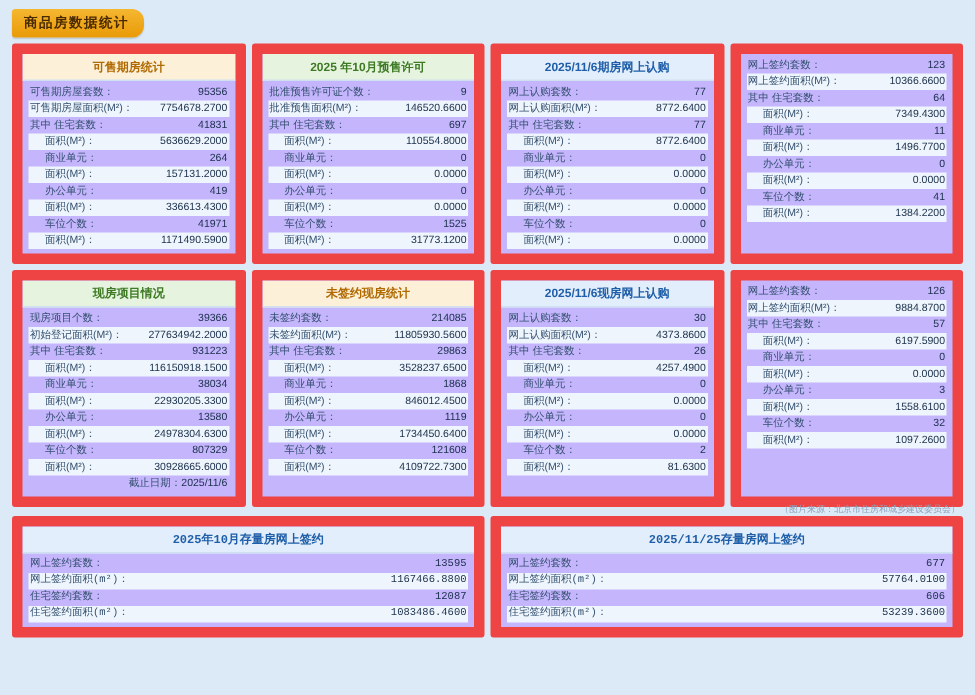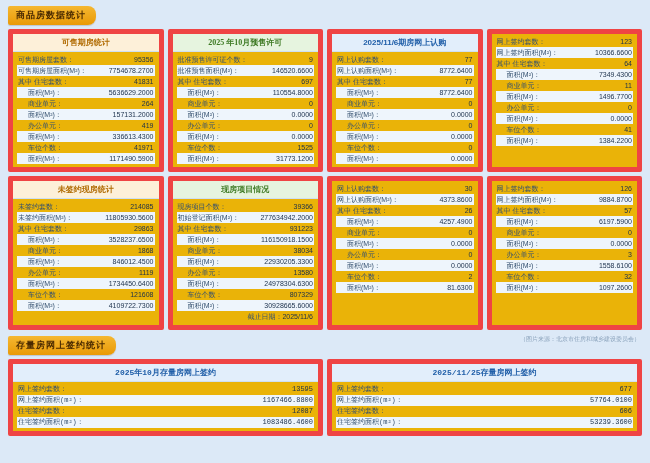--- a/index.html
+++ b/index.html
@@ -24,34 +24,34 @@
     letter-spacing:1px;
     margin-bottom:4px;
     box-shadow:0 1px 1px rgba(0,0,0,.15);
   }
   .grid{
     display:grid;
     grid-template-columns:1fr 1fr 1fr 1fr;
     gap:4px;
   }
   .card{
-    background:#eab308;
-    border:5px solid #ef4444;
+    background:#c4b5fd;
+    border:7px solid #ef4444;
     border-radius:2px;
     overflow:hidden;
   }
   .card-head{
     text-align:center;
     font-weight:bold;
     font-size:8px;
     padding:3px 2px;
     border-bottom:1px solid #cfe0f1;
   }
   .h-orange{background:#fdf0d9;color:#b06a00;}
-  .h-green{background:#e6f4df;color:#3e7a24;font-family:Liberation Serif, serif;}
+  .h-green{background:#e6f4df;color:#3e7a24;}
   .h-blue{background:#e2eefb;color:#1f5ea8;}
   .h-teal{background:#def0f3;color:#17707f;}
   .rows{padding:2px 4px 3px 4px;}
   .row{
     display:flex;
     justify-content:space-between;
     align-items:baseline;
     line-height:11px;
     padding:0 1px;
   }
@@ -268,66 +268,20 @@
       </div>
     </div>
 
   </div>
 
   <div class="mid-gap"></div>
 
   <div class="grid">
 
     <div class="card">
-      <div class="card-head h-orange">未签约现房统计</div>
-      <div class="rows">
-        <div class="row">
-            <span class="lbl">未签约套数：</span>
-            <span class="val">214085</span>
-          </div>
-        <div class="row alt">
-            <span class="lbl">未签约面积(M²)：</span>
-            <span class="val">11805930.5600</span>
-          </div>
-        <div class="row">
-            <span class="lbl">其中  住宅套数：</span>
-            <span class="val">29863</span>
-          </div>
-        <div class="row alt sub">
-            <span class="lbl">面积(M²)：</span>
-            <span class="val">3528237.6500</span>
-          </div>
-        <div class="row sub">
-            <span class="lbl">商业单元：</span>
-            <span class="val">1868</span>
-          </div>
-        <div class="row alt sub">
-            <span class="lbl">面积(M²)：</span>
-            <span class="val">846012.4500</span>
-          </div>
-        <div class="row sub">
-            <span class="lbl">办公单元：</span>
-            <span class="val">1119</span>
-          </div>
-        <div class="row alt sub">
-            <span class="lbl">面积(M²)：</span>
-            <span class="val">1734450.6400</span>
-          </div>
-        <div class="row sub">
-            <span class="lbl">车位个数：</span>
-            <span class="val">121608</span>
-          </div>
-        <div class="row alt sub">
-            <span class="lbl">面积(M²)：</span>
-            <span class="val">4109722.7300</span>
-          </div>
-      </div>
-    </div>
-
-    <div class="card">
       <div class="card-head h-green">现房项目情况</div>
       <div class="rows">
         <div class="row">
             <span class="lbl">现房项目个数：</span>
             <span class="val">39366</span>
           </div>
         <div class="row alt">
             <span class="lbl">初始登记面积(M²)：</span>
             <span class="val">277634942.2000</span>
           </div>
@@ -364,20 +318,67 @@
             <span class="val">30928665.6000</span>
           </div>
         <div class="row note">
             <span class="lbl">截止日期：</span>
             <span class="val">2025/11/6</span>
           </div>
       </div>
     </div>
 
     <div class="card">
+      <div class="card-head h-orange">未签约现房统计</div>
+      <div class="rows">
+        <div class="row">
+            <span class="lbl">未签约套数：</span>
+            <span class="val">214085</span>
+          </div>
+        <div class="row alt">
+            <span class="lbl">未签约面积(M²)：</span>
+            <span class="val">11805930.5600</span>
+          </div>
+        <div class="row">
+            <span class="lbl">其中  住宅套数：</span>
+            <span class="val">29863</span>
+          </div>
+        <div class="row alt sub">
+            <span class="lbl">面积(M²)：</span>
+            <span class="val">3528237.6500</span>
+          </div>
+        <div class="row sub">
+            <span class="lbl">商业单元：</span>
+            <span class="val">1868</span>
+          </div>
+        <div class="row alt sub">
+            <span class="lbl">面积(M²)：</span>
+            <span class="val">846012.4500</span>
+          </div>
+        <div class="row sub">
+            <span class="lbl">办公单元：</span>
+            <span class="val">1119</span>
+          </div>
+        <div class="row alt sub">
+            <span class="lbl">面积(M²)：</span>
+            <span class="val">1734450.6400</span>
+          </div>
+        <div class="row sub">
+            <span class="lbl">车位个数：</span>
+            <span class="val">121608</span>
+          </div>
+        <div class="row alt sub">
+            <span class="lbl">面积(M²)：</span>
+            <span class="val">4109722.7300</span>
+          </div>
+      </div>
+    </div>
+
+    <div class="card">
+      <div class="card-head h-blue">2025/11/6现房网上认购</div>
       <div class="rows">
         <div class="row">
             <span class="lbl">网上认购套数：</span>
             <span class="val">30</span>
           </div>
         <div class="row alt">
             <span class="lbl">网上认购面积(M²)：</span>
             <span class="val">4373.8600</span>
           </div>
         <div class="row">
@@ -457,21 +458,20 @@
             <span class="lbl">面积(M²)：</span>
             <span class="val">1097.2600</span>
           </div>
       </div>
     </div>
 
   </div>
 
   <div class="spacer"></div>
 
-  <div class="section-title">存量房网上签约统计</div>
 
   <div class="bottom-grid">
 
     <div class="card">
       <div class="card-head h-blue">2025年10月存量房网上签约</div>
       <div class="rows">
         <div class="row">
             <span class="lbl">网上签约套数：</span>
             <span class="val">13595</span>
           </div>

